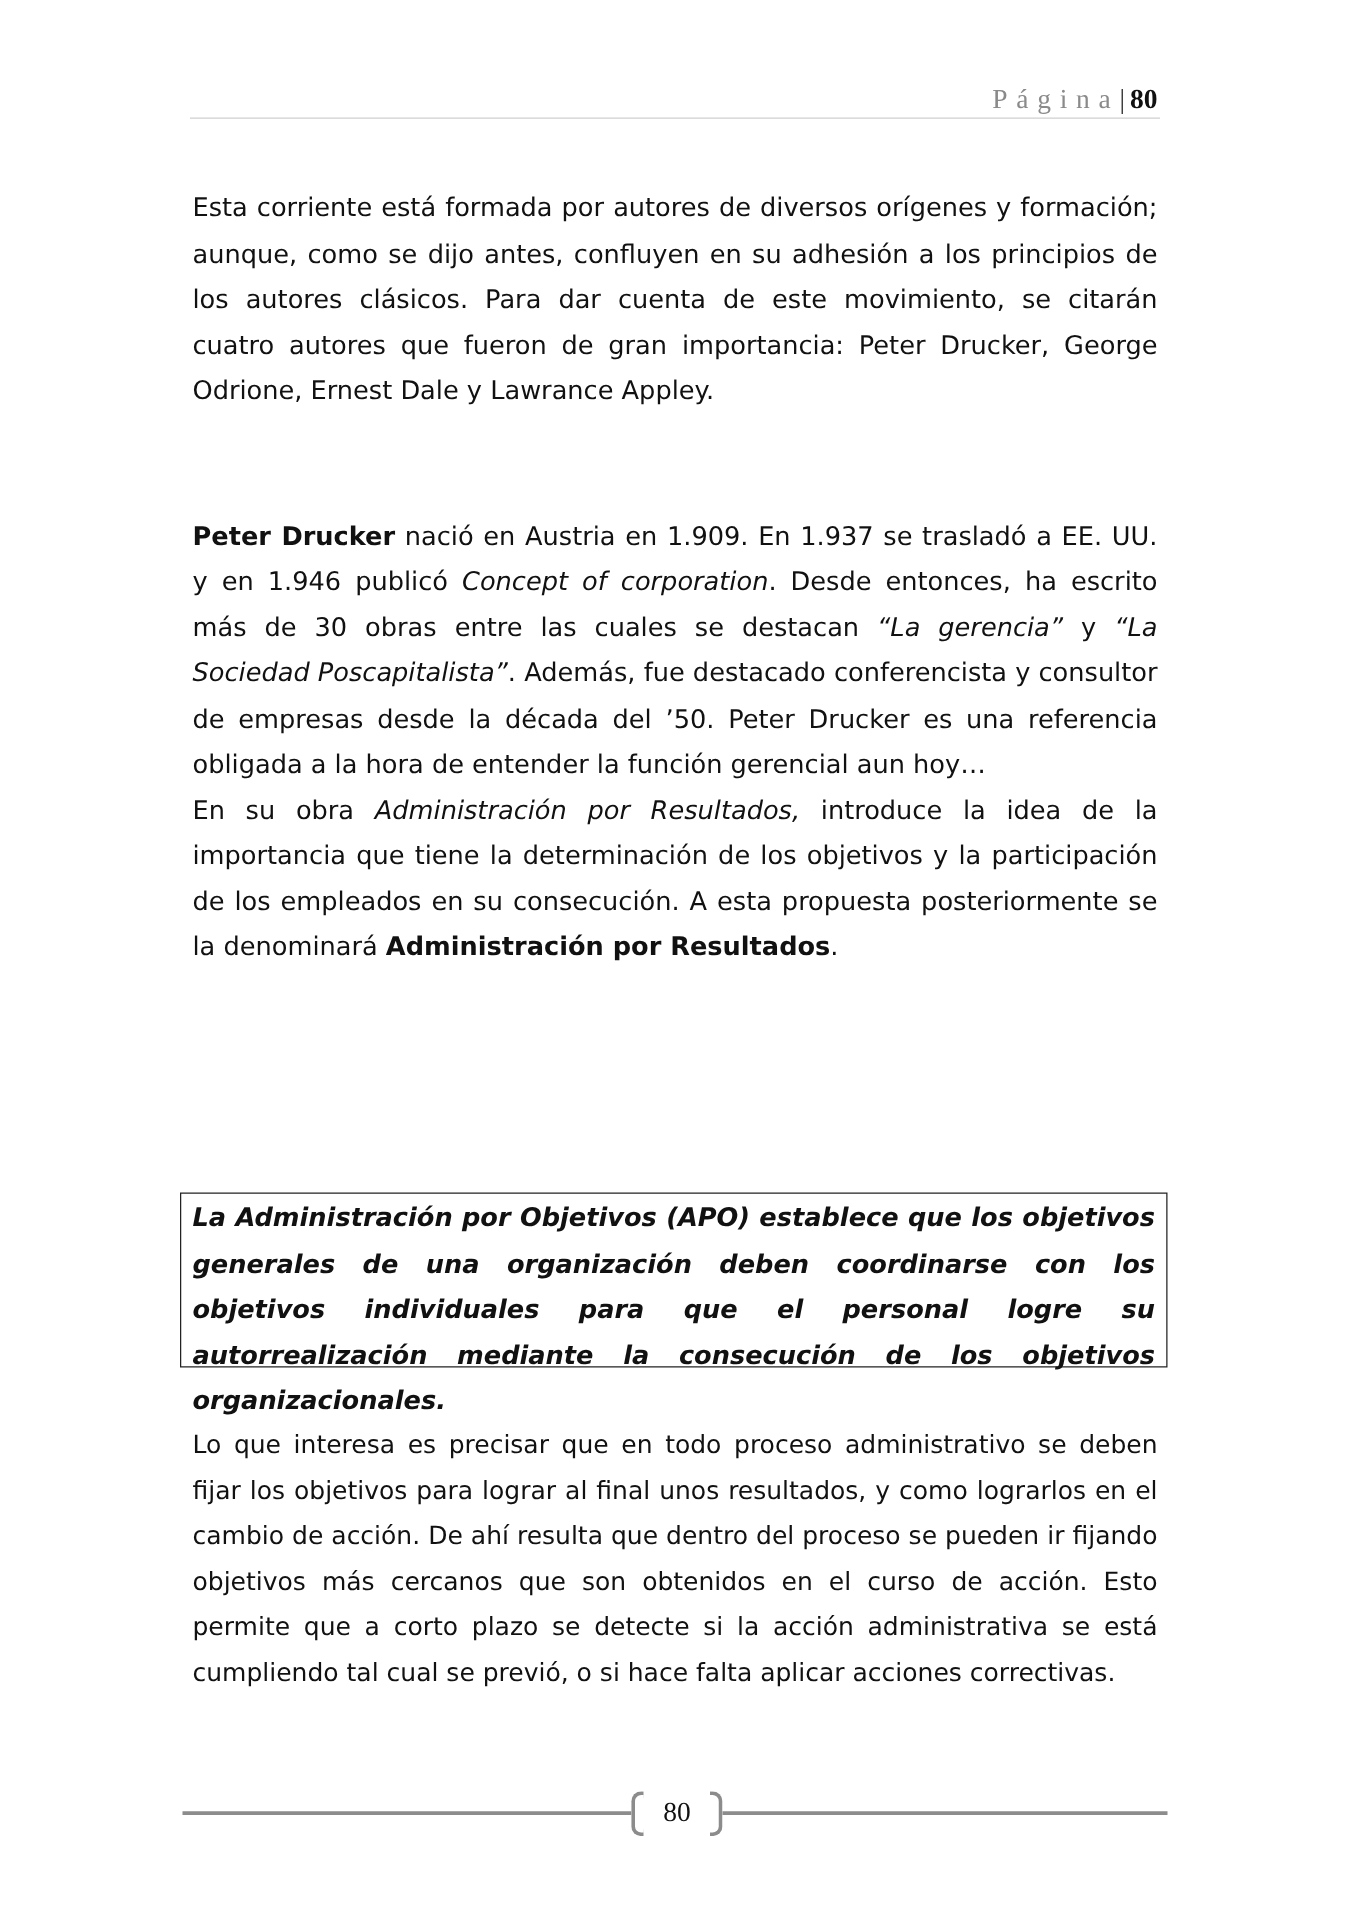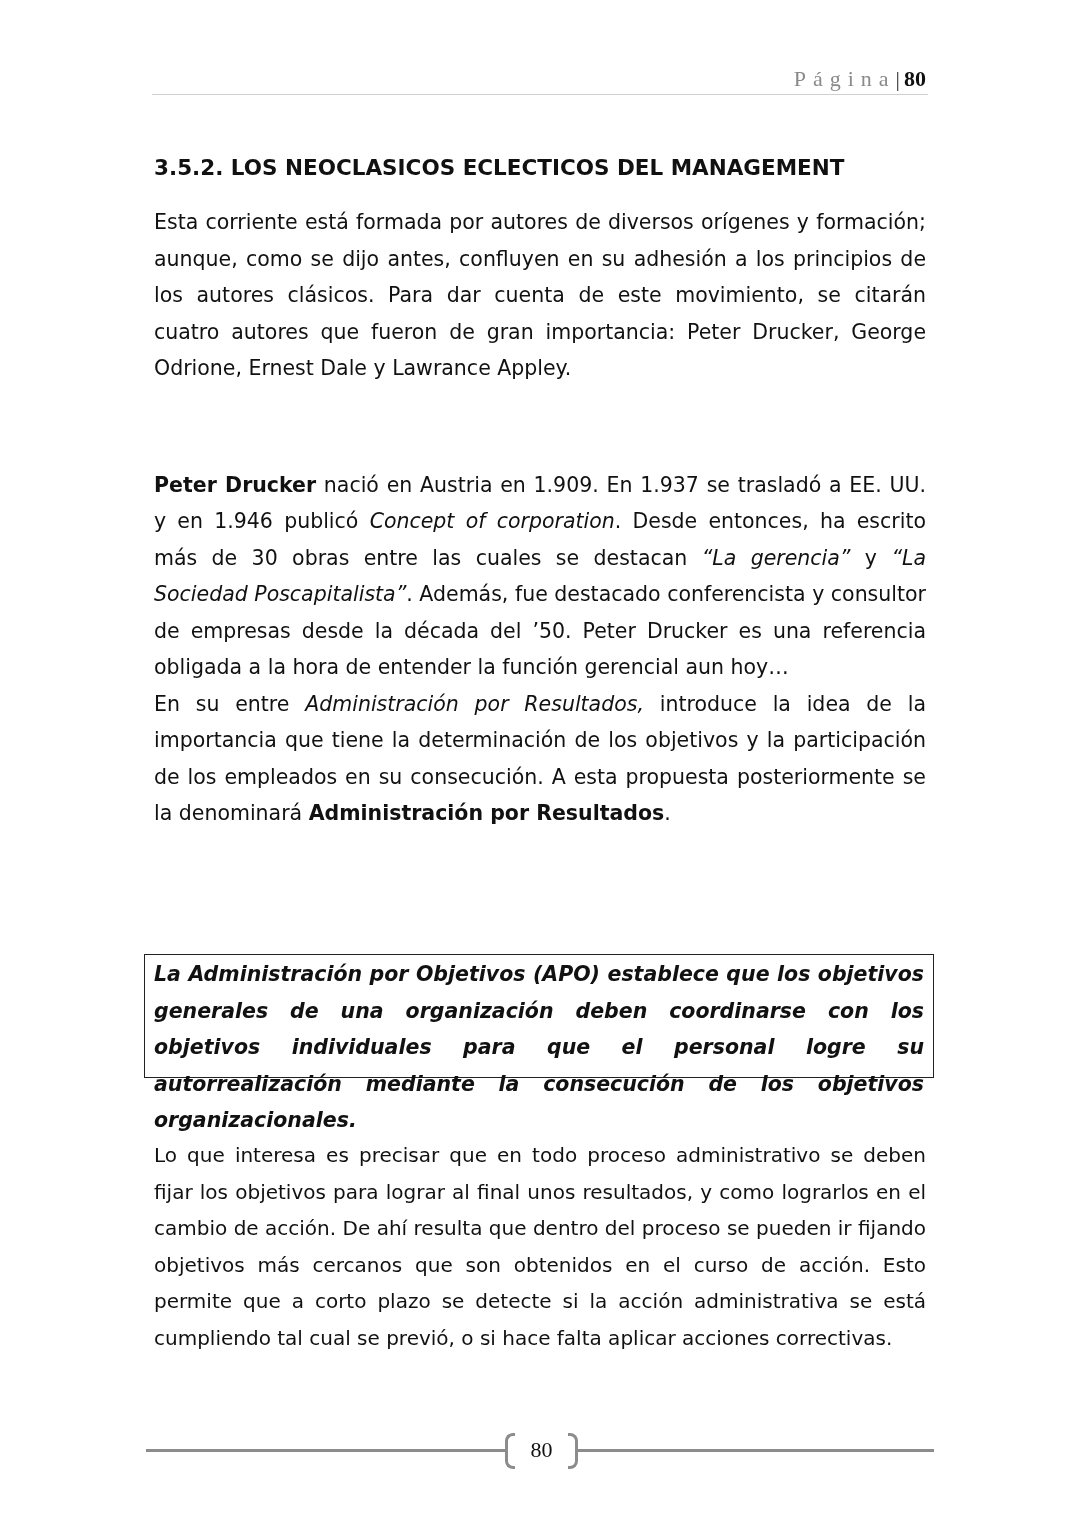--- a/index.html
+++ b/index.html
@@ -8,44 +8,43 @@
   .header-text { position:absolute; right:2px; top:4px; font-family:"Liberation Serif", serif; font-size:22px; }
   .pagina { color:#8a8a8a; letter-spacing:7px; }
   .sep { color:#333; margin:0 4px 0 0; }
   .hnum { font-weight:bold; color:#111; }
   .content { position:absolute; left:154px; top:148px; width:772px; font-size:20.5px; line-height:36.5px; }
   h2 { font-size:21.5px; font-weight:bold; margin:0 0 16px 0; line-height:40px; }
   h3 { font-size:20.5px; font-weight:bold; margin:0; text-align:justify; line-height:36.5px; }
   p { margin:0; text-align:justify; }
   .gap1 { height:50px; }
   .gap2 { height:30px; }
-  .box { position:absolute; left:144px; top:954px; width:790px; height:124px; border:1.5px solid #222; box-sizing:border-box; padding:1px 9px; font-weight:bold; font-style:italic; font-size:20.5px; line-height:36.5px; text-align:justify; }
+  .box { position:absolute; left:144px; top:954px; width:790px; height:140px; border:1.5px solid #222; box-sizing:border-box; padding:1px 9px; font-weight:bold; font-style:italic; font-size:20.5px; line-height:36.5px; text-align:justify; }
   .after { position:absolute; left:154px; top:1137px; width:772px; font-size:20px; line-height:36.5px; }
   .footer-line { position:absolute; top:1449px; height:3px; background:#8c8c8c; }
   .brace { position:absolute; top:1433px; width:10px; height:36px; border:3px solid #8c8c8c; box-sizing:border-box; }
   .brace.l { left:505px; border-right:none; border-radius:8px 0 0 8px; }
   .brace.r { left:568px; border-left:none; border-radius:0 8px 8px 0; }
   .fnum { position:absolute; left:515px; width:53px; top:1437px; text-align:center; font-family:"Liberation Serif", serif; font-size:22px; color:#111; }
 </style>
 </head>
 <body>
 
 <div class="header">
   <div class="header-text">
     <span class="pagina">Página</span><span class="sep">|</span><span class="hnum">80</span>
   </div>
 </div>
 
 <div class="content">
-  <h2>3.5.2. LOS NEOCLASICOS ECLECTICOS DEL MANAGEMENT</h2>
   <p>Esta corriente está formada por autores de diversos orígenes y formación; aunque, como se dijo antes, confluyen en su adhesión a los principios de los autores clásicos. Para dar cuenta de este movimiento, se citarán cuatro autores que fueron de gran importancia: Peter Drucker, George Odrione, Ernest Dale y Lawrance Appley.</p>
   <div class="gap1"></div>
   <div class="gap2"></div>
   <p><b>Peter Drucker</b><span> nació en Austria en 1.909. En 1.937 se trasladó a EE. UU. y en 1.946 publicó </span><i>Concept of corporation</i><span>. Desde entonces, ha escrito más de 30 obras entre las cuales se destacan </span><i>“La gerencia”</i><span> y </span><i>“La Sociedad Poscapitalista”</i><span>. Además, fue destacado conferencista y consultor de empresas desde la década del ’50. Peter Drucker es una referencia obligada a la hora de entender la función gerencial aun hoy…</span></p>
-  <p><span>En su entre </span><i>Administración por Resultados,</i><span> introduce la idea de la importancia que tiene la determinación de los objetivos y la participación de los empleados en su consecución. A esta propuesta posteriormente se la denominará </span><b>Administración por Resultados</b><span>.</span></p>
+  <p><span>En su obra </span><i>Administración por Resultados,</i><span> introduce la idea de la importancia que tiene la determinación de los objetivos y la participación de los empleados en su consecución. A esta propuesta posteriormente se la denominará </span><b>Administración por Resultados</b><span>.</span></p>
 </div>
 
 <div class="box">La Administración por Objetivos (APO) establece que los objetivos generales de una organización deben coordinarse con los objetivos individuales para que el personal logre su autorrealización mediante la consecución de los objetivos organizacionales.</div>
 
 <div class="after">
   <p>Lo que interesa es precisar que en todo proceso administrativo se deben fijar los objetivos para lograr al final unos resultados, y como lograrlos en el cambio de acción. De ahí resulta que dentro del proceso se pueden ir fijando objetivos más cercanos que son obtenidos en el curso de acción. Esto permite que a corto plazo se detecte si la acción administrativa se está cumpliendo tal cual se previó, o si hace falta aplicar acciones correctivas.</p>
 </div>
 
 <div class="footer-line" style="left:146px;width:359px;"></div>
 <div class="brace l"></div>

